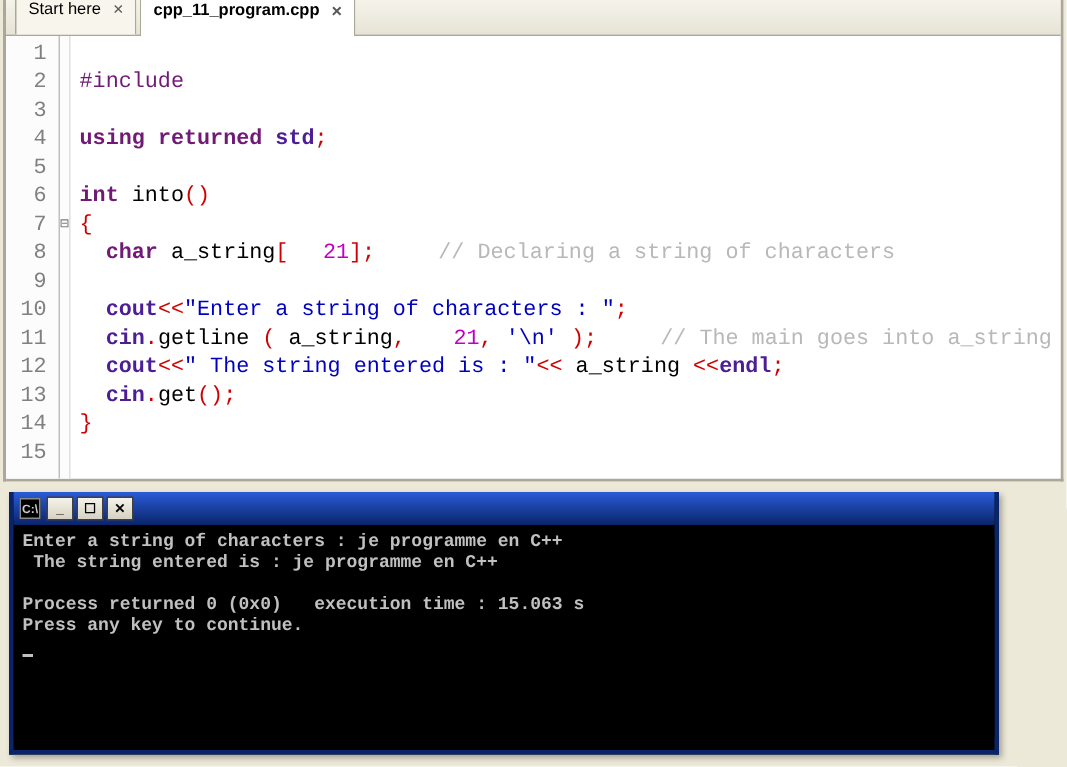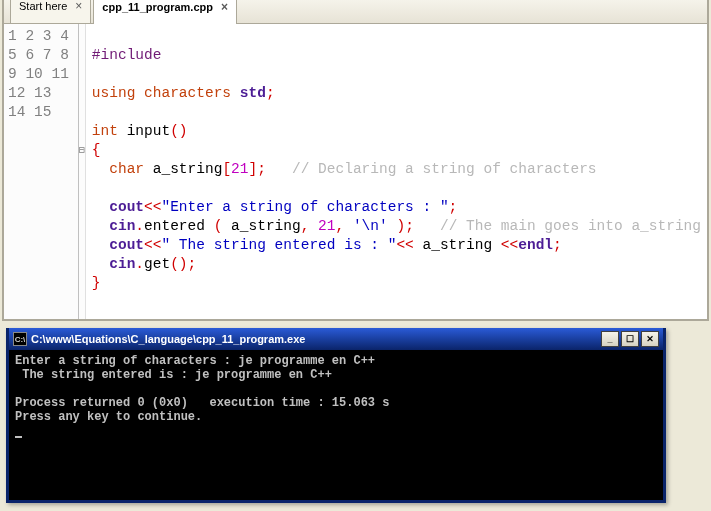--- a/index.html
+++ b/index.html
@@ -54,20 +54,21 @@
     line-height: 1;
   }
   .code-area {
     display: flex;
     font-family: "Courier New", monospace;
     font-size: 14.5px;
     background: #fff;
     height: 295px;
   }
   .gutter {
+    text-align: right;
     padding: 3px 8px 3px 4px;
     color: #808080;
     background: #fcfcfc;
     border-right: 1px solid #c0c0c0;
     user-select: none;
     line-height: 19px;
     min-width: 36px;
   }
   .fold-col {
     width: 14px;
@@ -81,27 +82,27 @@
   .fold-mark {
     display: block;
     height: 19px;
     text-align: center;
   }
   .code {
     padding: 3px 6px;
     line-height: 19px;
     white-space: pre;
   }
-  .kw-blue { color: #c2410c; font-weight: normal; }
+  .kw-blue { color: #701a75; font-weight: bold; }
   .kw-green { color: #701a75; }
   .kw-purple { color: #4c1d95; font-weight: bold; }
   .str { color: #0000c0; }
-  .num { color: #c000c0; }
+  .num { color: #c000c0; margin-left: 23px; }
   .op { color: #d00000; }
-  .cmt { color: #b8b8b8; }
+  .cmt { color: #b8b8b8; margin-left: 16px; }
   .ident {}
   .console-window {
     position: absolute;
     top: 328px;
     left: 6px;
     width: 660px;
     border: 3px solid #0a246a;
     border-top: none;
     background: #000;
     box-shadow: 2px 2px 4px rgba(0,0,0,0.3);
@@ -199,40 +200,39 @@
       <span class="fold-mark"></span>
       <span class="fold-mark"></span>
       <span class="fold-mark"></span>
       <span class="fold-mark"></span>
       <span class="fold-mark"></span>
       <span class="fold-mark">⊟</span>
     </div>
     <div class="code" id="code">
 <span class="kw-green">#include</span> <span class="kw-green"><iostream></iostream></span>
 
-<span class="kw-blue">using</span> <span class="kw-blue">characters</span> <span class="kw-purple">std</span><span class="op">;</span>
-
-<span class="kw-blue">int</span> <span class="ident">input</span><span class="op">()</span>
+<span class="kw-blue">using</span> <span class="kw-blue">returned</span> <span class="kw-purple">std</span><span class="op">;</span>
+
+<span class="kw-blue">int</span> <span class="ident">into</span><span class="op">()</span>
 <span class="op">{</span>
   <span class="kw-blue">char</span> <span class="ident">a_string</span><span class="op">[</span><span class="num">21</span><span class="op">]</span><span class="op">;</span>   <span class="cmt">// Declaring a string of characters</span>
 
   <span class="kw-purple">cout</span><span class="op">&lt;&lt;</span><span class="str">"Enter a string of characters : "</span><span class="op">;</span>
-  <span class="kw-purple">cin</span><span class="op">.</span><span class="ident">entered</span> <span class="op">(</span> <span class="ident">a_string</span><span class="op">,</span> <span class="num">21</span><span class="op">,</span> <span class="str">'\n'</span> <span class="op">)</span><span class="op">;</span>   <span class="cmt">// The main goes into a_string</span>
+  <span class="kw-purple">cin</span><span class="op">.</span><span class="ident">getline</span> <span class="op">(</span> <span class="ident">a_string</span><span class="op">,</span> <span class="num">21</span><span class="op">,</span> <span class="str">'\n'</span> <span class="op">)</span><span class="op">;</span>   <span class="cmt">// The main goes into a_string</span>
   <span class="kw-purple">cout</span><span class="op">&lt;&lt;</span><span class="str">" The string entered is : "</span><span class="op">&lt;&lt;</span> <span class="ident">a_string</span> <span class="op">&lt;&lt;</span><span class="kw-purple">endl</span><span class="op">;</span>
   <span class="kw-purple">cin</span><span class="op">.</span><span class="ident">get</span><span class="op">()</span><span class="op">;</span>
 <span class="op">}</span>
 
 </div>
   </div>
 </div>
 
 <div class="console-window">
   <div class="title-bar">
     <span class="title-icon">C:\</span>
-    <span class="title-text">C:\www\Equations\C_language\cpp_11_program.exe</span>
     <div class="title-buttons">
       <div class="title-btn">_</div>
       <div class="title-btn">☐</div>
       <div class="title-btn">✕</div>
     </div>
   </div>
   <div class="console-body" id="console">Enter a string of characters : je programme en C++
  The string entered is : je programme en C++
 
 Process returned 0 (0x0)   execution time : 15.063 s

